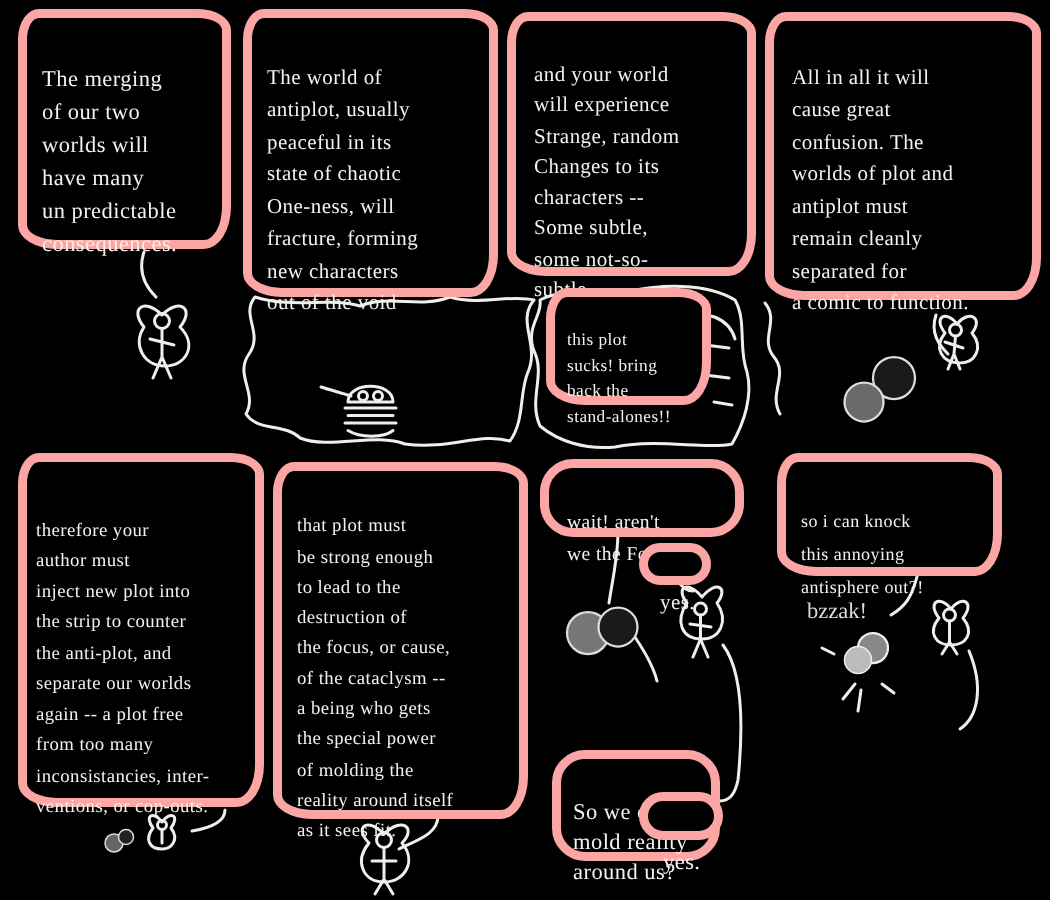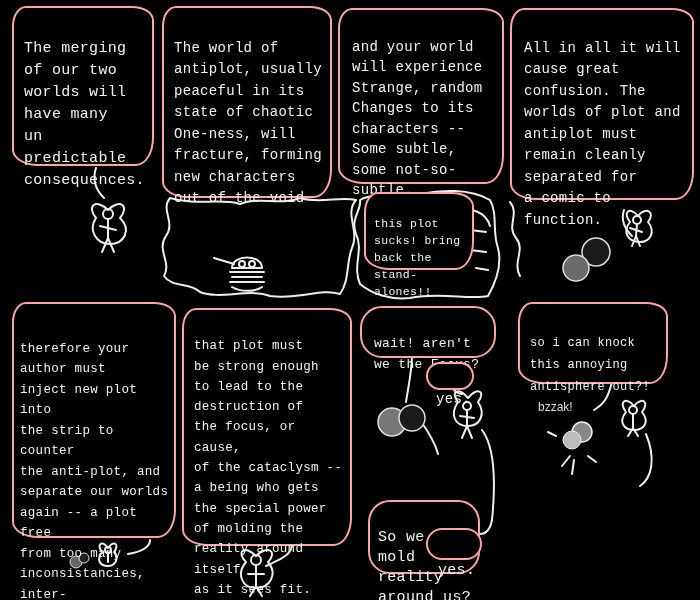--- a/index.html
+++ b/index.html
@@ -1,26 +1,26 @@
 <!DOCTYPE html>
 <html><head>
 <meta charset="utf-8">
 <style>
   html, body { margin:0; padding:0; background:#000; }
   body { width:700px; height:600px; position:relative; overflow:hidden;
          font-family:"DejaVu Sans", sans-serif; color:#f4f4f0; }
   .comic { position:absolute; left:0; top:0; width:700px; height:600px; background:#000; }
-  .bubble { position:absolute; border:2px solid #fca5a5; box-sizing:border-box;
-            background:#000; color:#f2f2ee; font-family:Liberation Mono, monospace;
+  .bubble { position:absolute; border:6px solid #fca5a5; box-sizing:border-box;
+            background:#000; color:#f2f2ee; font-family:Liberation Serif, serif;
             white-space:pre-line; letter-spacing:0.3px; }
   .b-rough { border-radius:14px 22px 18px 26px / 20px 14px 28px 16px; }
   .b-round { border-radius:22px; }
   .t { display:block; }
   svg.draw { position:absolute; left:0; top:0; width:700px; height:600px; pointer-events:none; }
-  .sfx { position:absolute; font-size:12px; color:#ddd; font-family:Liberation Sans, sans-serif; }
+  .sfx { position:absolute; font-size:15px; color:#ddd; font-family:Liberation Serif, serif; }
 </style>
 </head>
 <body>
 
 <div class="comic">
 
   <svg class="draw" viewBox="0 0 700 600">
     <g fill="none" stroke="#eeeeea" stroke-width="2" stroke-linecap="round" stroke-linejoin="round">
 
       <path d="M96 168 C92 180, 96 190, 104 198"></path>

